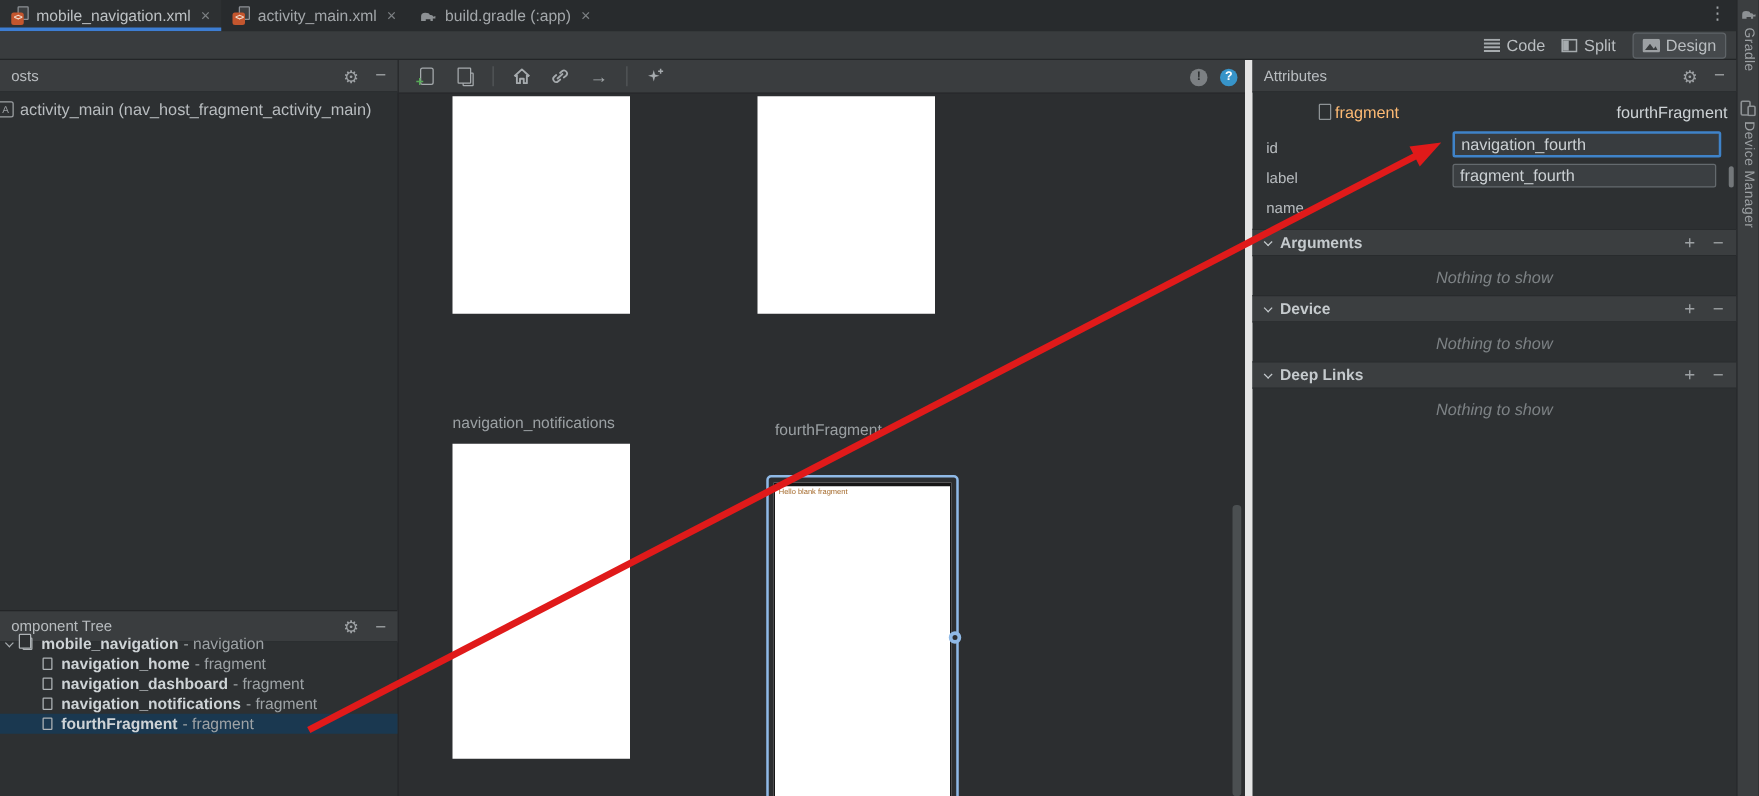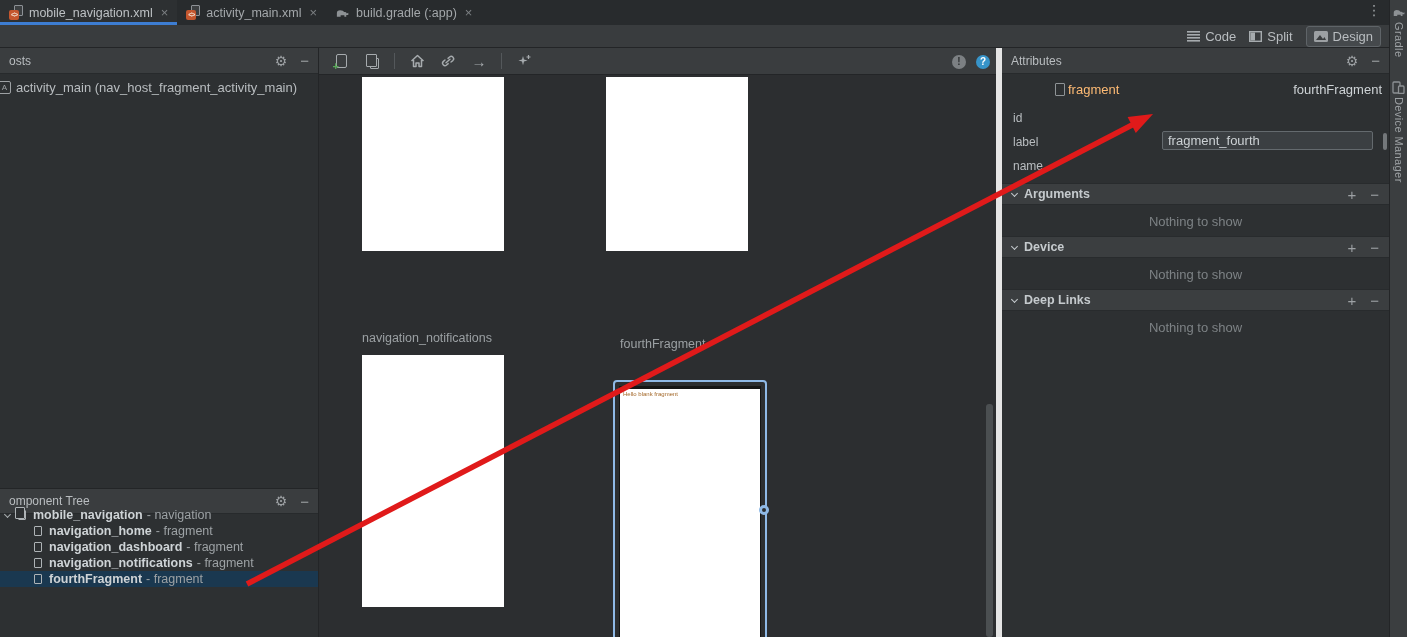--- a/index.html
+++ b/index.html
@@ -79,21 +79,21 @@
   .alabel { position:absolute; left:11px; color:#b9bdc0; font-size:12px; }
   .afield { position:absolute; height:19px; background:#3b3f42; border:1px solid #646a6e; border-radius:2px; color:#ccd1d4; font-size:13px; padding:0 5px; font-family:"Liberation Sans", sans-serif; outline:none; }
   .afield.focused { height:21px; border:2px solid #3f83c9; background:#383c3f; }
   .dropdown { display:flex; align-items:center; background:#43474a; }
   .dropdown .dval { flex:1; overflow:hidden; white-space:nowrap; }
   .dropdown .darr { color:#9da1a4; font-size:10px; margin-left:2px; }
   .scrollpill { position:absolute; left:381px; top:85px; width:4px; height:17px; background:#73777a; border-radius:2px; }
   .sect { position:absolute; left:0; right:0; height:22px; background:#3b3e40; border-top:1px solid #282b2d; border-bottom:1px solid #282b2d; display:flex; align-items:center; padding:0 10px; color:#c5cacd; font-weight:bold; font-size:12.5px; }
   .sect .chev { border-color:#c5cacd; margin:0 7px 2px 0; }
   .sect-actions { margin-left:auto; display:flex; gap:14px; color:#9da1a4; font-weight:normal; font-size:15px; }
-  .nothing { position:absolute; left:0; right:0; text-align:center; color:#7d8285; font-size:13px; }
+  .nothing { position:absolute; left:0; right:0; text-align:center; color:#7d8285; font-size:13px;font-style:italic; }
 
   
   .arrow-overlay { position:absolute; left:0; top:0; z-index:60; pointer-events:none; }
 </style>
 </head>
 <body>
 
 <div class="screen">
 
   <div class="tabbar">
@@ -283,20 +283,21 @@
       </span>
     </div>
 
     <div class="attr-type-row">
       <span class="attr-type-icon"></span>
       <span>fragment</span>
     </div>
     <span class="attr-type-value">fourthFragment</span>
 
     <span class="alabel" style="top:63px;">id</span>
+    <input class="afield focused" style="left: 160px; top: 57px; width: 215px;" value="navigation_fourth">
 
     <span class="alabel" style="top:87px;">label</span>
     <input class="afield" style="left: 160px; top: 83px; width: 211px;" value="fragment_fourth">
     <span class="scrollpill"></span>
 
     <span class="alabel" style="top:111px;">name</span>
 
     <div class="sect" style="top:135px;">
       <span class="chev"></span>
       <span>Arguments</span>

